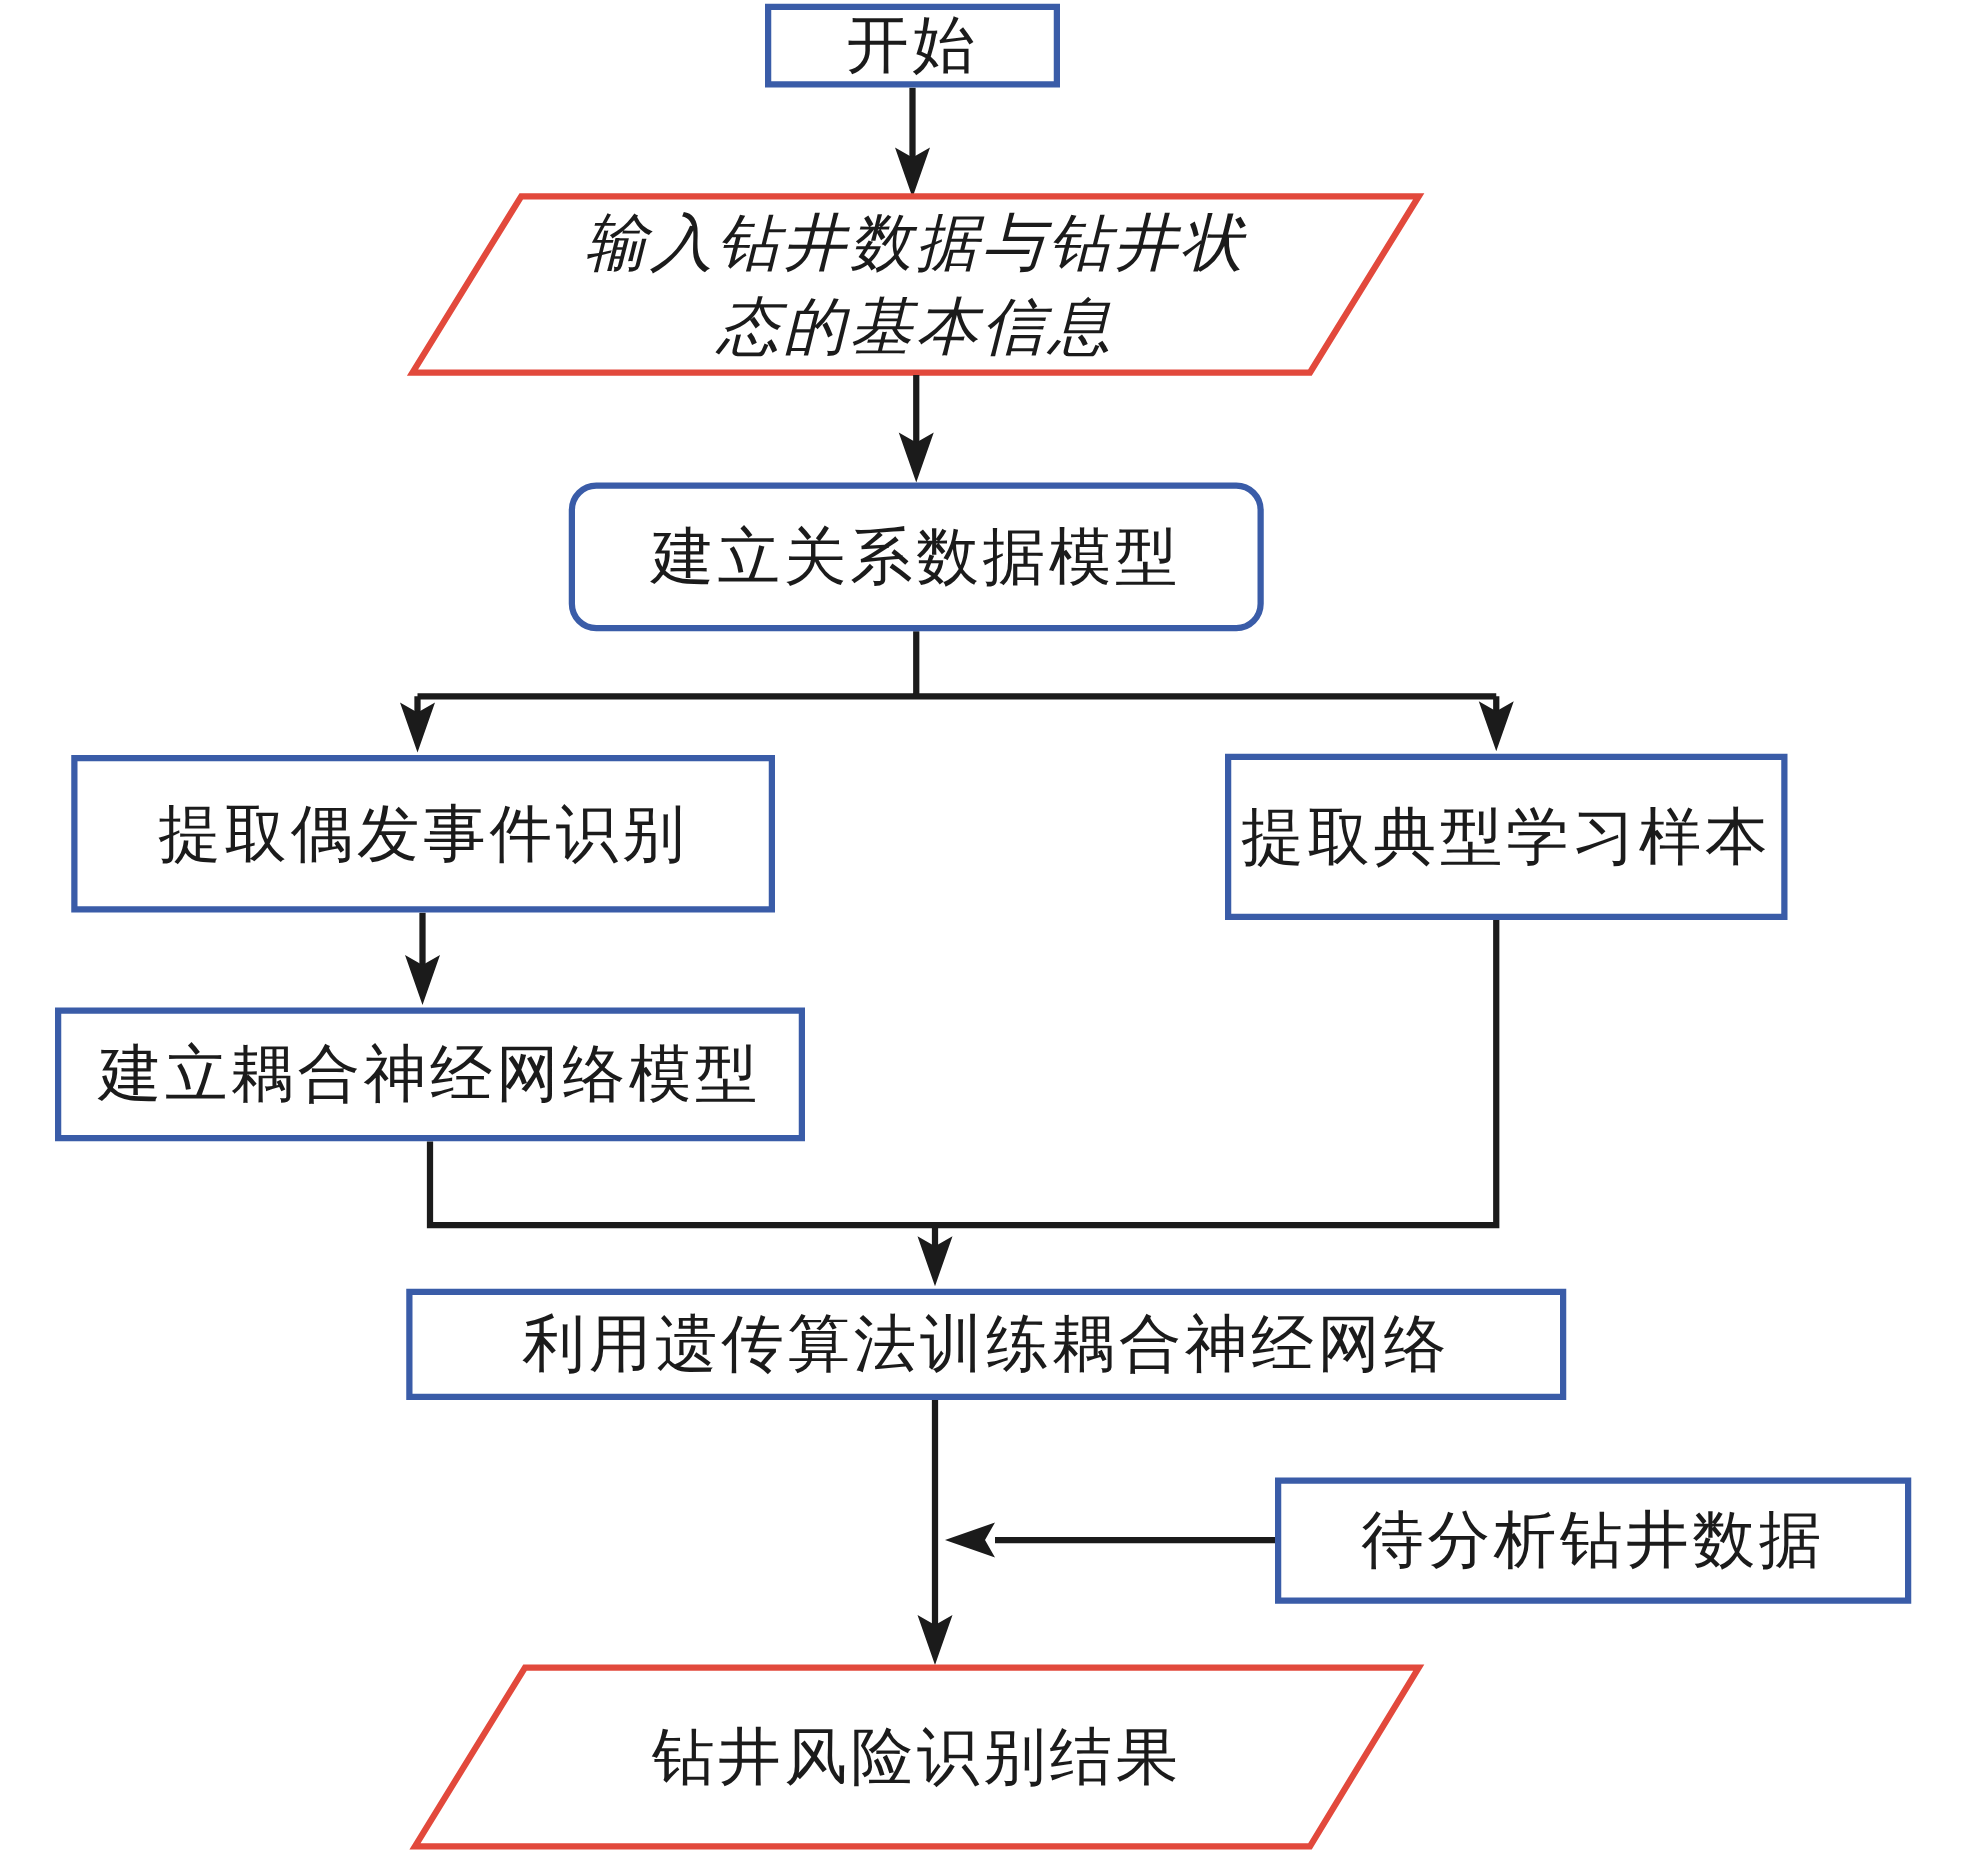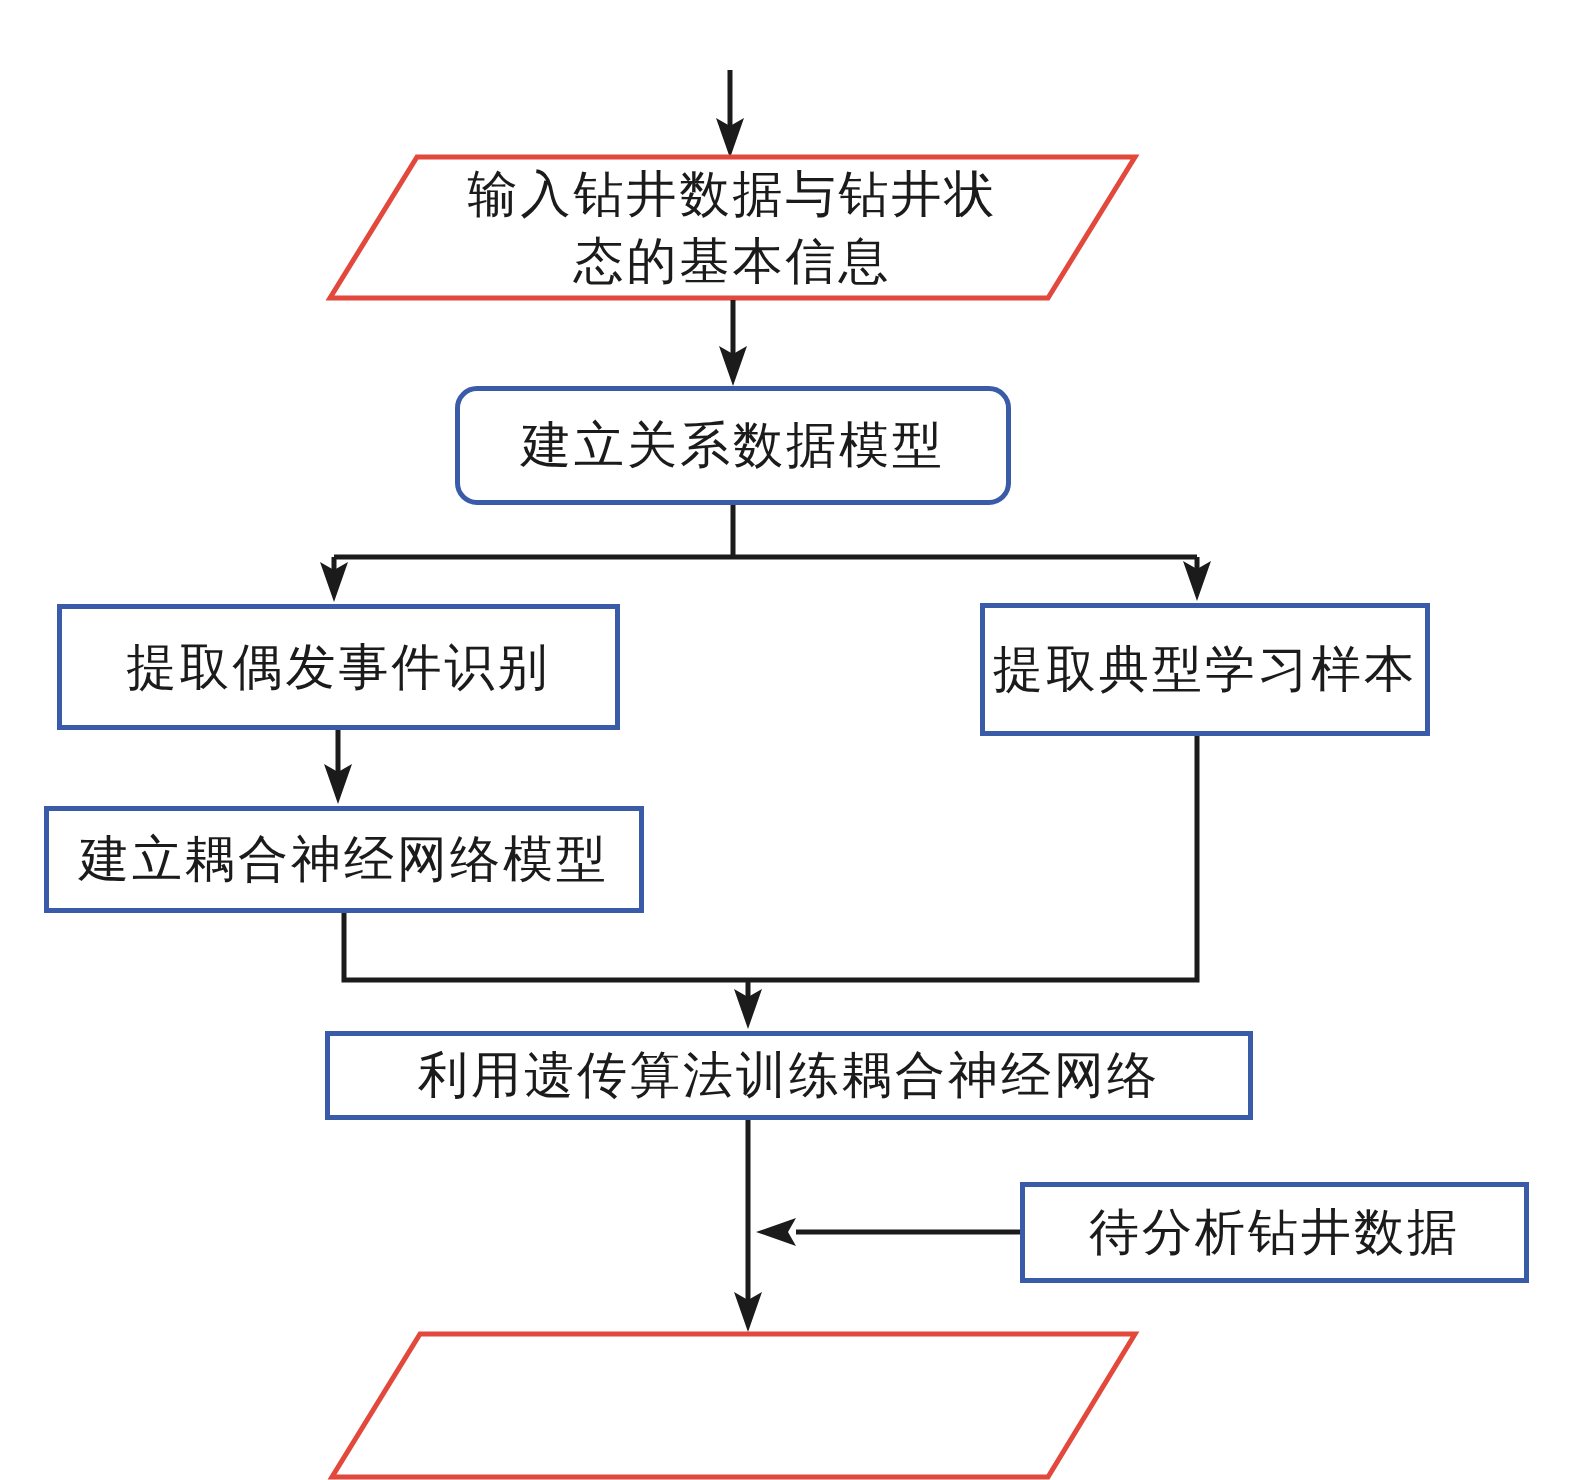--- a/index.html
+++ b/index.html
@@ -62,22 +62,25 @@
 
     <path class="edge" d="M748 1120 V1302"></path>
     <path class="arrowhead" d="M748 1332 L734 1292 L748 1300 L762 1292 Z"></path>
 
     <path class="edge" d="M1020 1232 H796"></path>
     <path class="arrowhead" d="M756 1232 L796 1218 L788 1232 L796 1246 Z"></path>
 
     <polygon class="io-shape" points="420,1334 1135,1334 1048,1477 332,1477"></polygon>
   </svg>
 
+  <div class="node rect" style="left:612px;top:3px;width:236px;height:67px;">
+    <span>开始</span>
+  </div>
 
-  <div class="node io-label" style="left:330px;top:157px;width:805px;height:141px;">
+  <div class="node io-label" style="left:330px;top:157px;width:805px;height:141px;font-style:italic;">
     <div class="lines">
       <span>输入钻井数据与钻井状</span>
       <span>态的基本信息</span>
     </div>
   </div>
 
   <div class="node rect" style="left:455px;top:386px;width:556px;height:119px;border-radius:22px;">
     <span>建立关系数据模型</span>
   </div>
 
@@ -96,14 +99,17 @@
   </div>
 
   <div class="node rect" style="left:325px;top:1031px;width:928px;height:89px;">
     <span>利用遗传算法训练耦合神经网络</span>
   </div>
 
   <div class="node rect" style="left:1020px;top:1182px;width:509px;height:101px;">
     <span>待分析钻井数据</span>
   </div>
 
+  <div class="node io-label" style="left:332px;top:1334px;width:803px;height:143px;">
+    <span>钻井风险识别结果</span>
+  </div>
 
 </div>
 
 </body></html>

